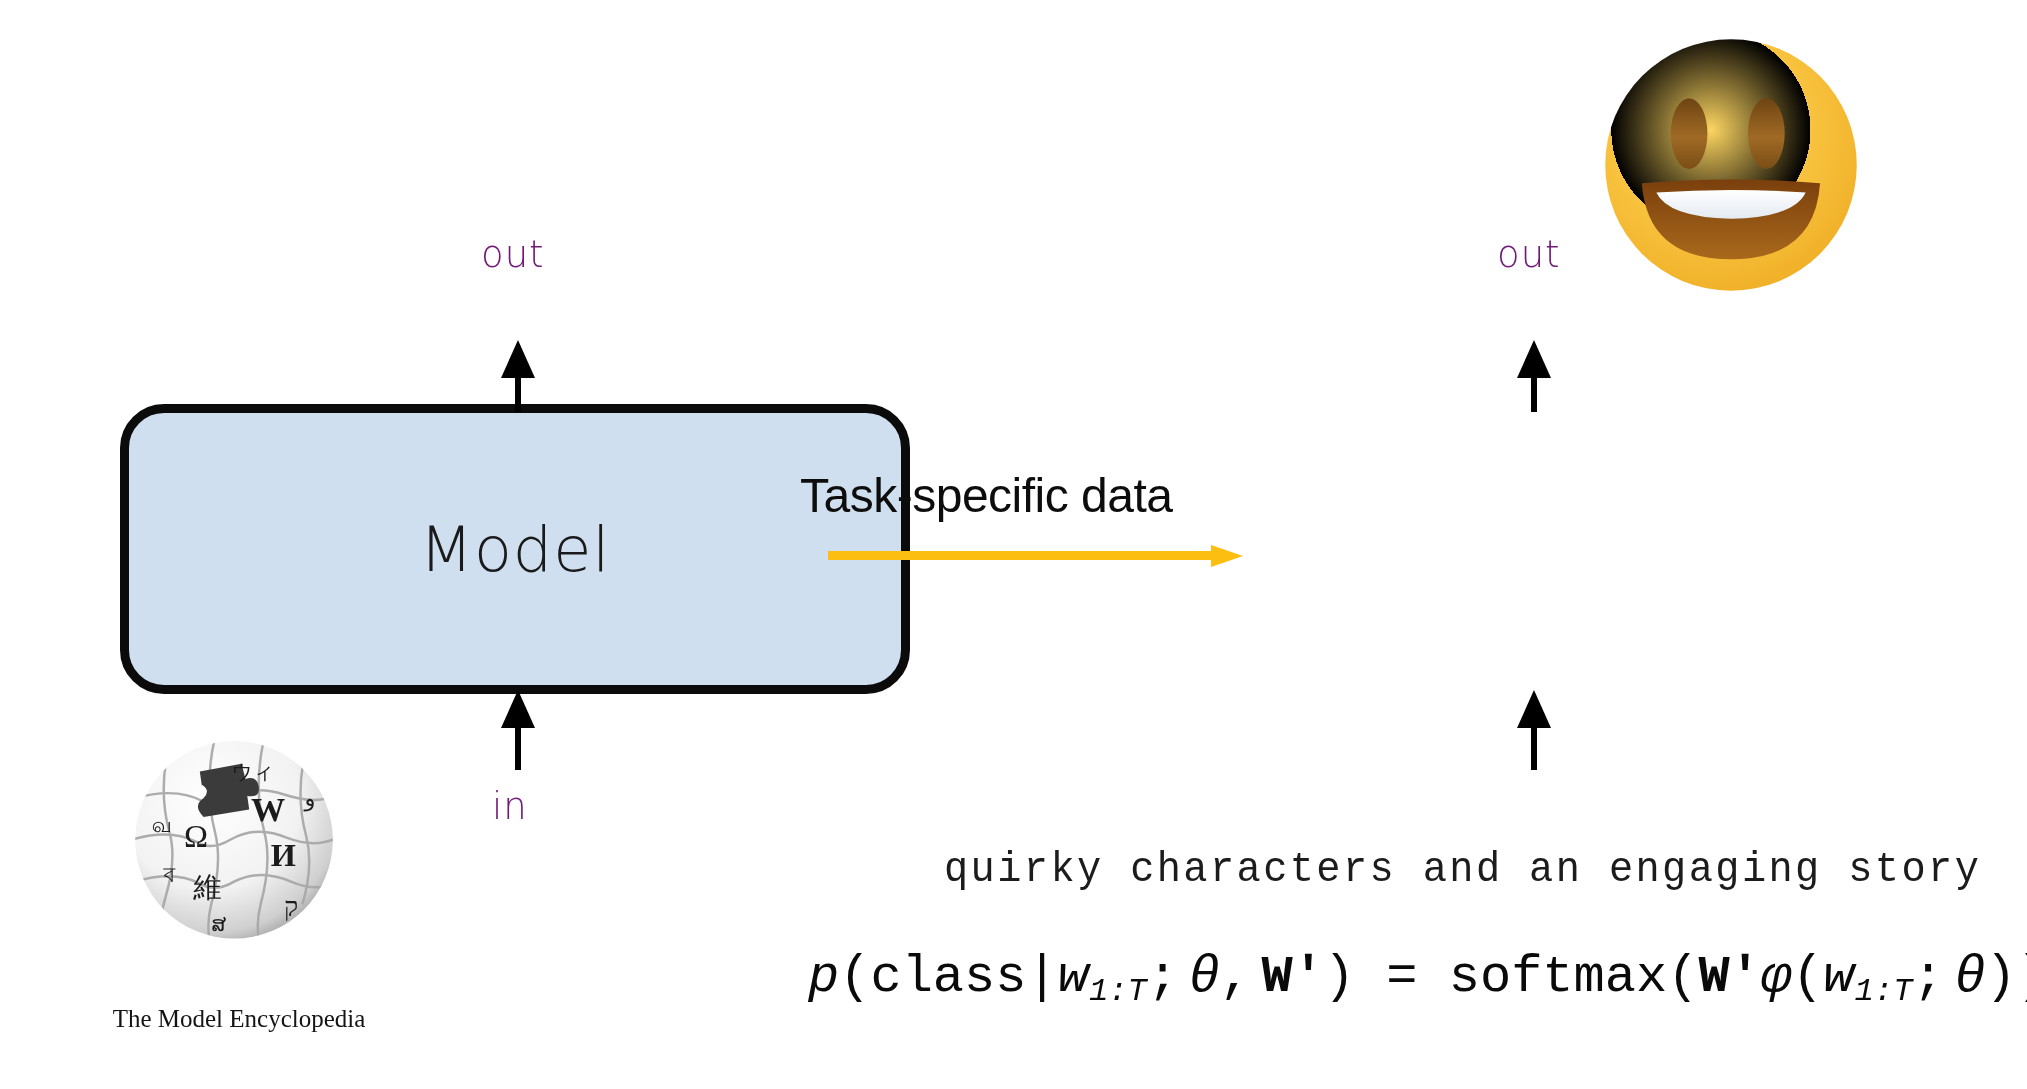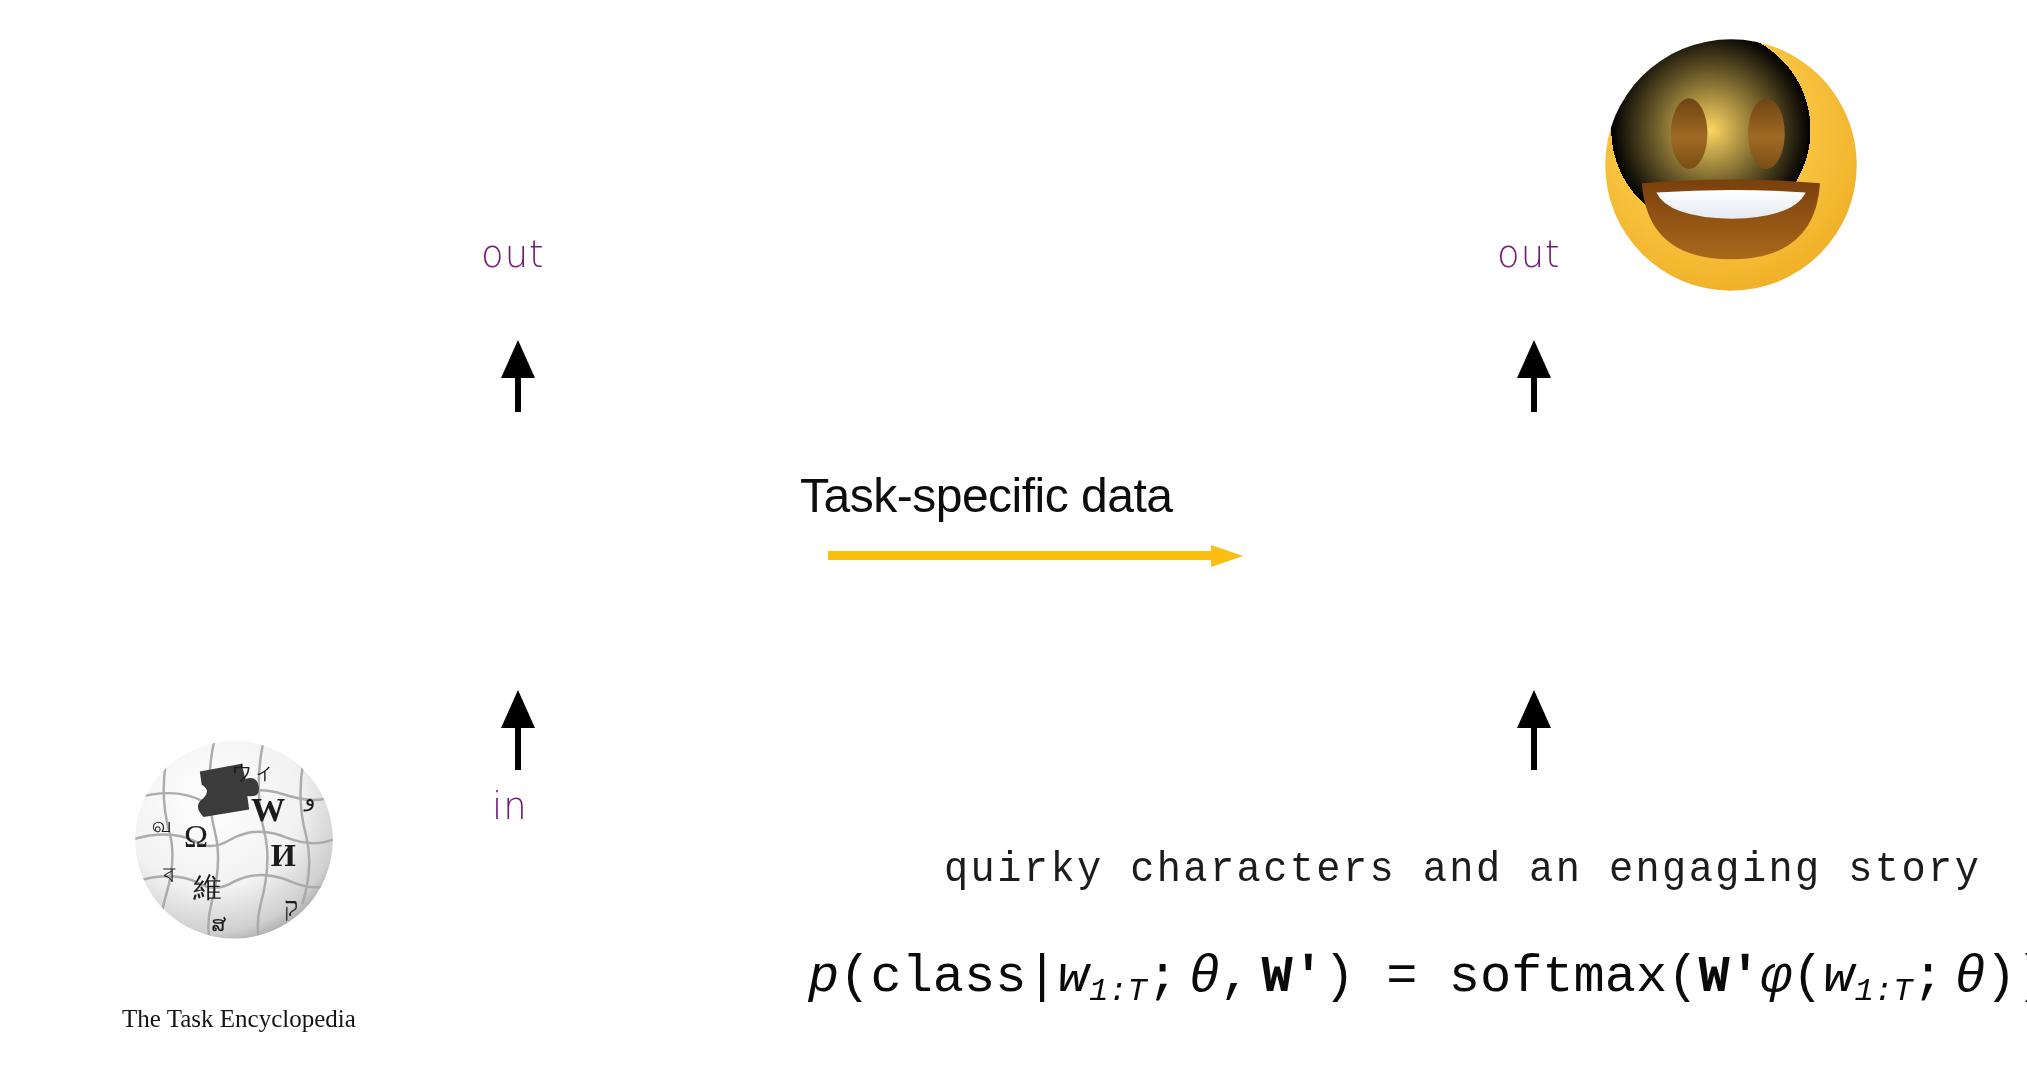--- a/index.html
+++ b/index.html
@@ -75,20 +75,23 @@
   #formula .bf{font-weight:bold;font-style:normal;}
   #formula .up{font-style:normal;}
   #formula sub{font-size:0.62em;font-style:italic;vertical-align:-0.28em;}
   .bar{font-style:normal;}
 </style>
 </head>
 <body>
 
 <div class="stage">
 
+  <div class="box" id="model-box">
+    <div class="box-label">Model</div>
+  </div>
 
 
   <div class="v-arrow" id="model-out-arrow">
     <div class="head"></div>
     <div class="shaft"></div>
   </div>
   <div class="v-arrow" id="model-in-arrow">
     <div class="head"></div>
     <div class="shaft"></div>
   </div>
@@ -172,21 +175,21 @@
         <text x="86" y="76" font-size="17" font-weight="bold">И</text>
         <text x="46" y="92" font-size="15">維</text>
         <text x="70" y="30" font-size="11">ウィ</text>
         <text x="90" y="102" font-size="14">ק</text>
         <text x="22" y="58" font-size="11">வ</text>
         <text x="26" y="84" font-size="11">ব</text>
         <text x="52" y="110" font-size="11">ສ</text>
         <text x="100" y="44" font-size="12">و</text>
       </g>
     </svg>
-    <div id="wiki-tagline">The Task Encyclopedia</div>
+    <div id="wiki-tagline">The Model Encyclopedia</div>
   </div>
 
   <div id="sample-text">quirky characters and an engaging story</div>
 
   <div id="formula">
     <i>p</i><span class="up">(</span><span class="up">class</span><span class="bar">|</span><i>w</i><sub>1:T</sub><span class="up">;</span> <i>θ</i><span class="up">,</span> <span class="bf">W′</span><span class="up">)</span>&nbsp;<span class="up">=</span>&nbsp;<span class="up">softmax</span><span class="up">(</span><span class="bf">W′</span><i>φ</i><span class="up">(</span><i>w</i><sub>1:T</sub><span class="up">;</span> <i>θ</i><span class="up">)</span><span class="up">)</span>
   </div>
 
 </div>
 

